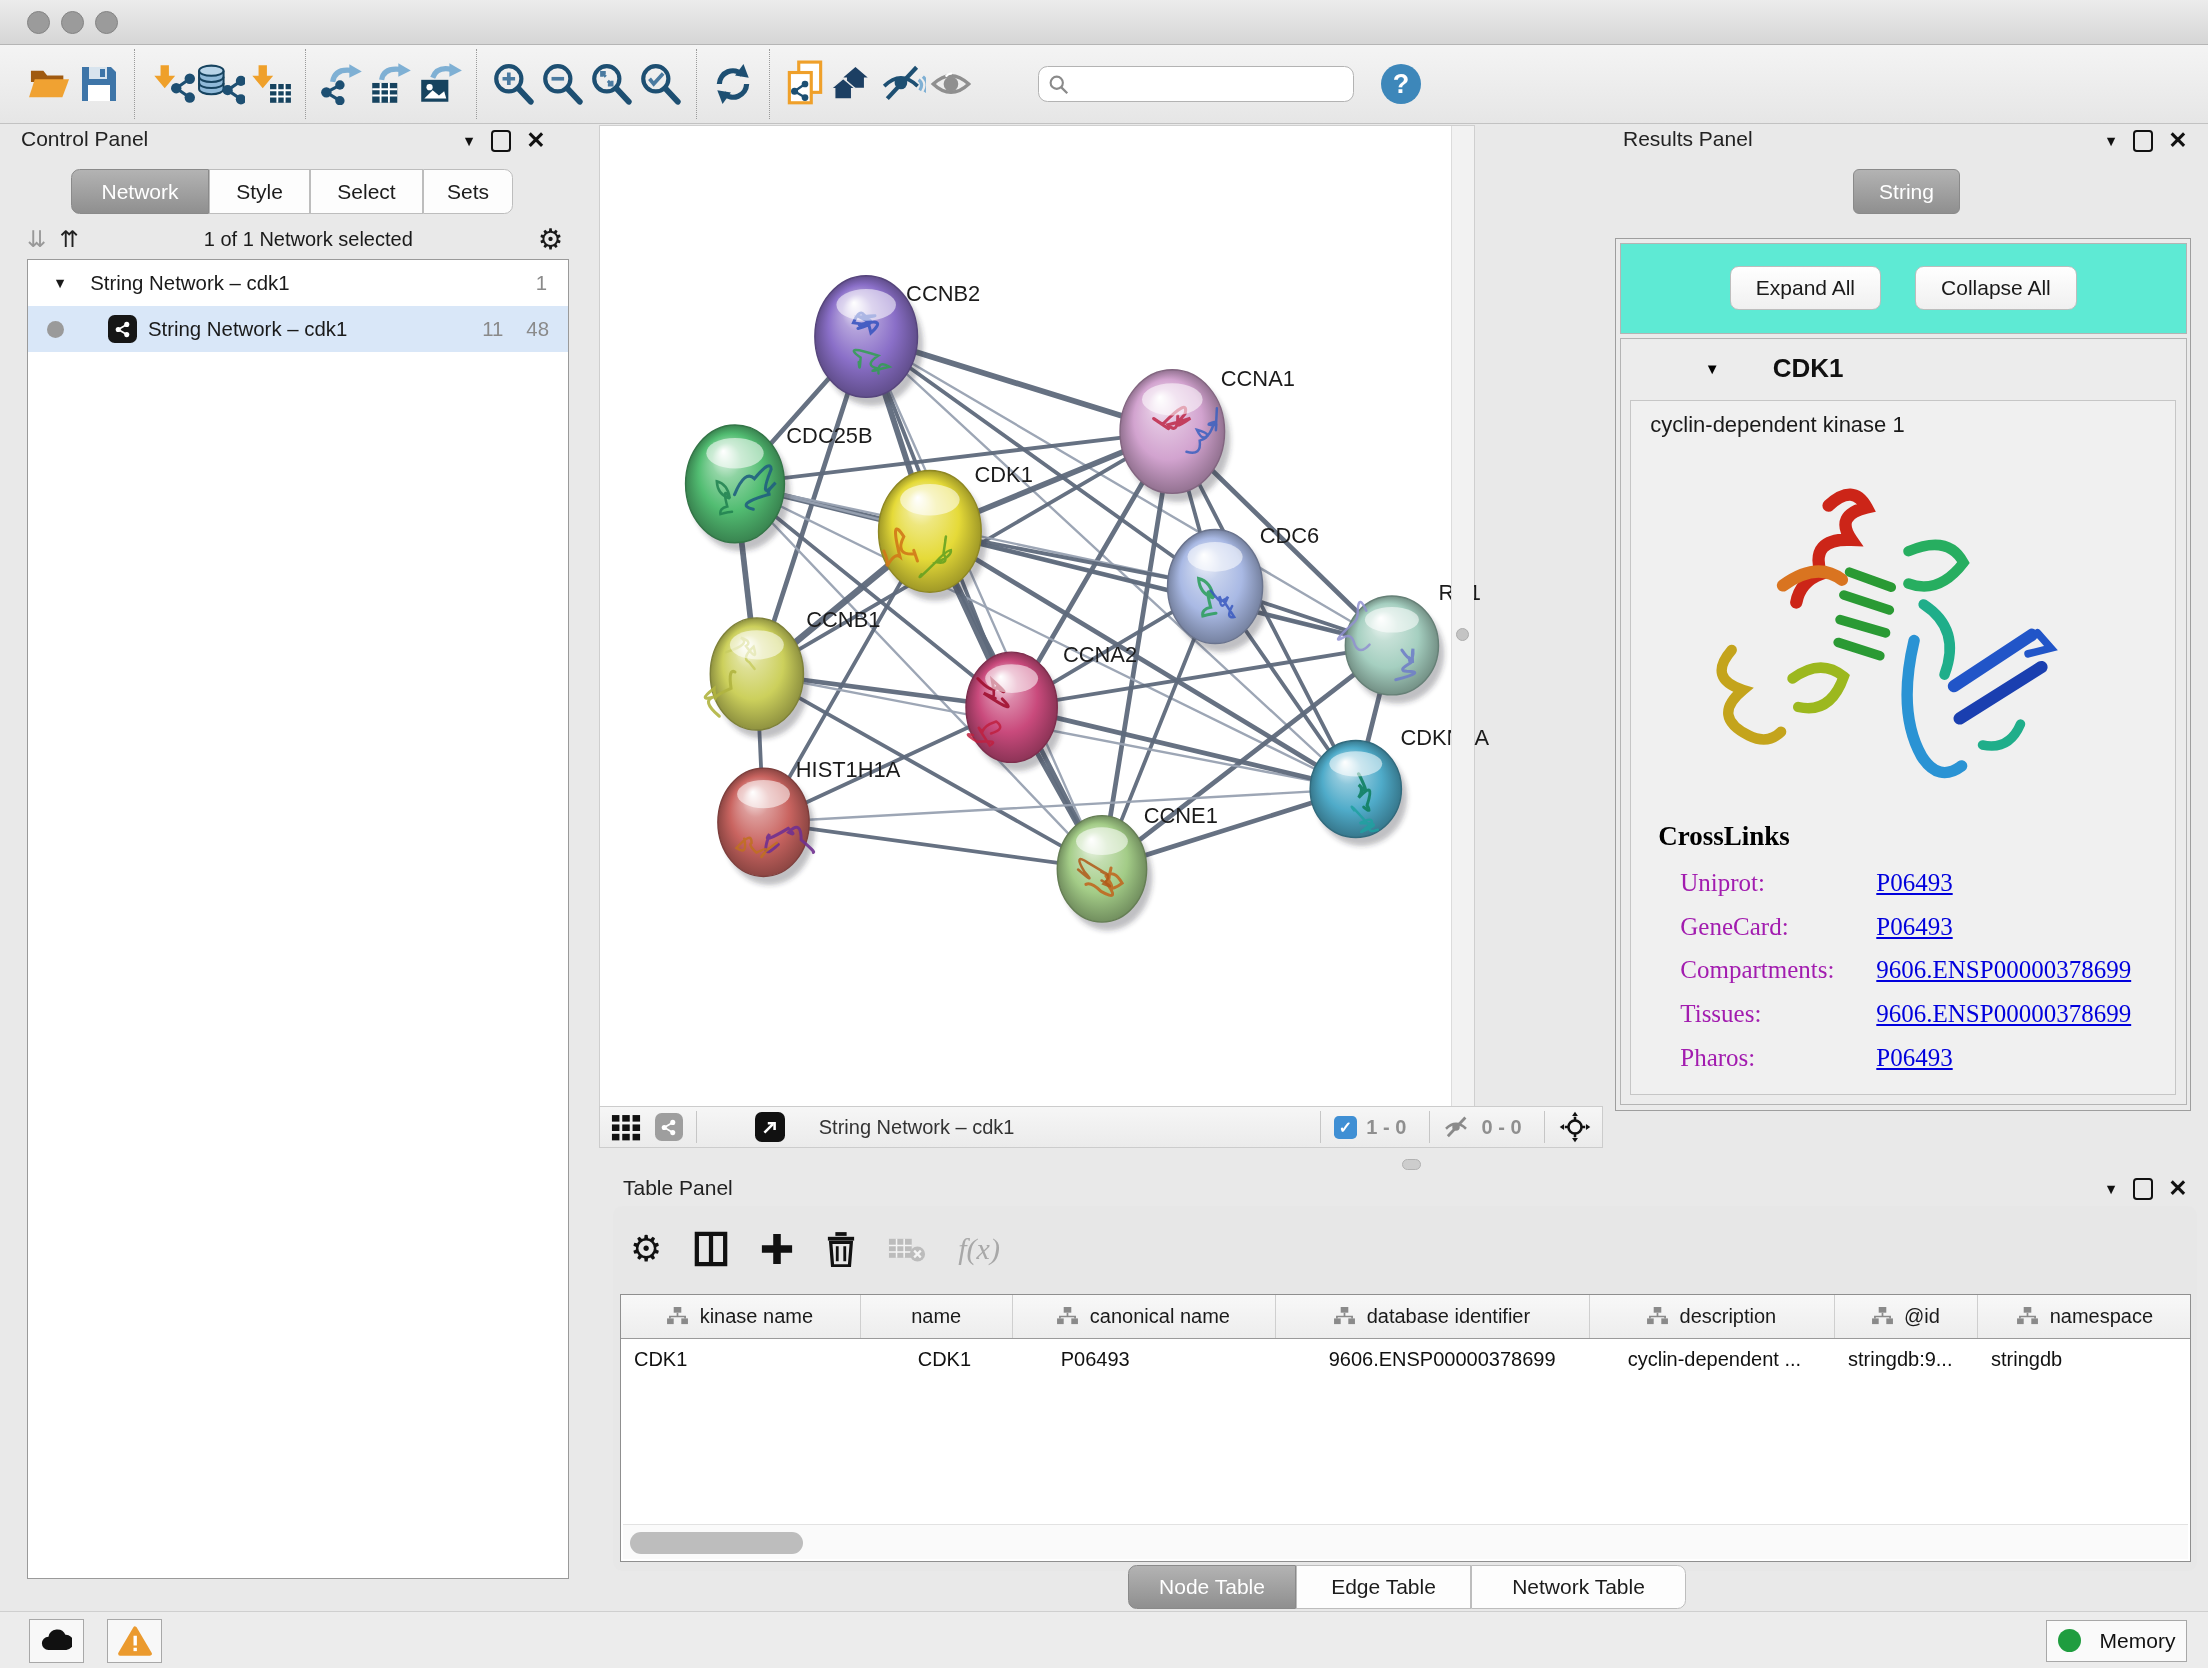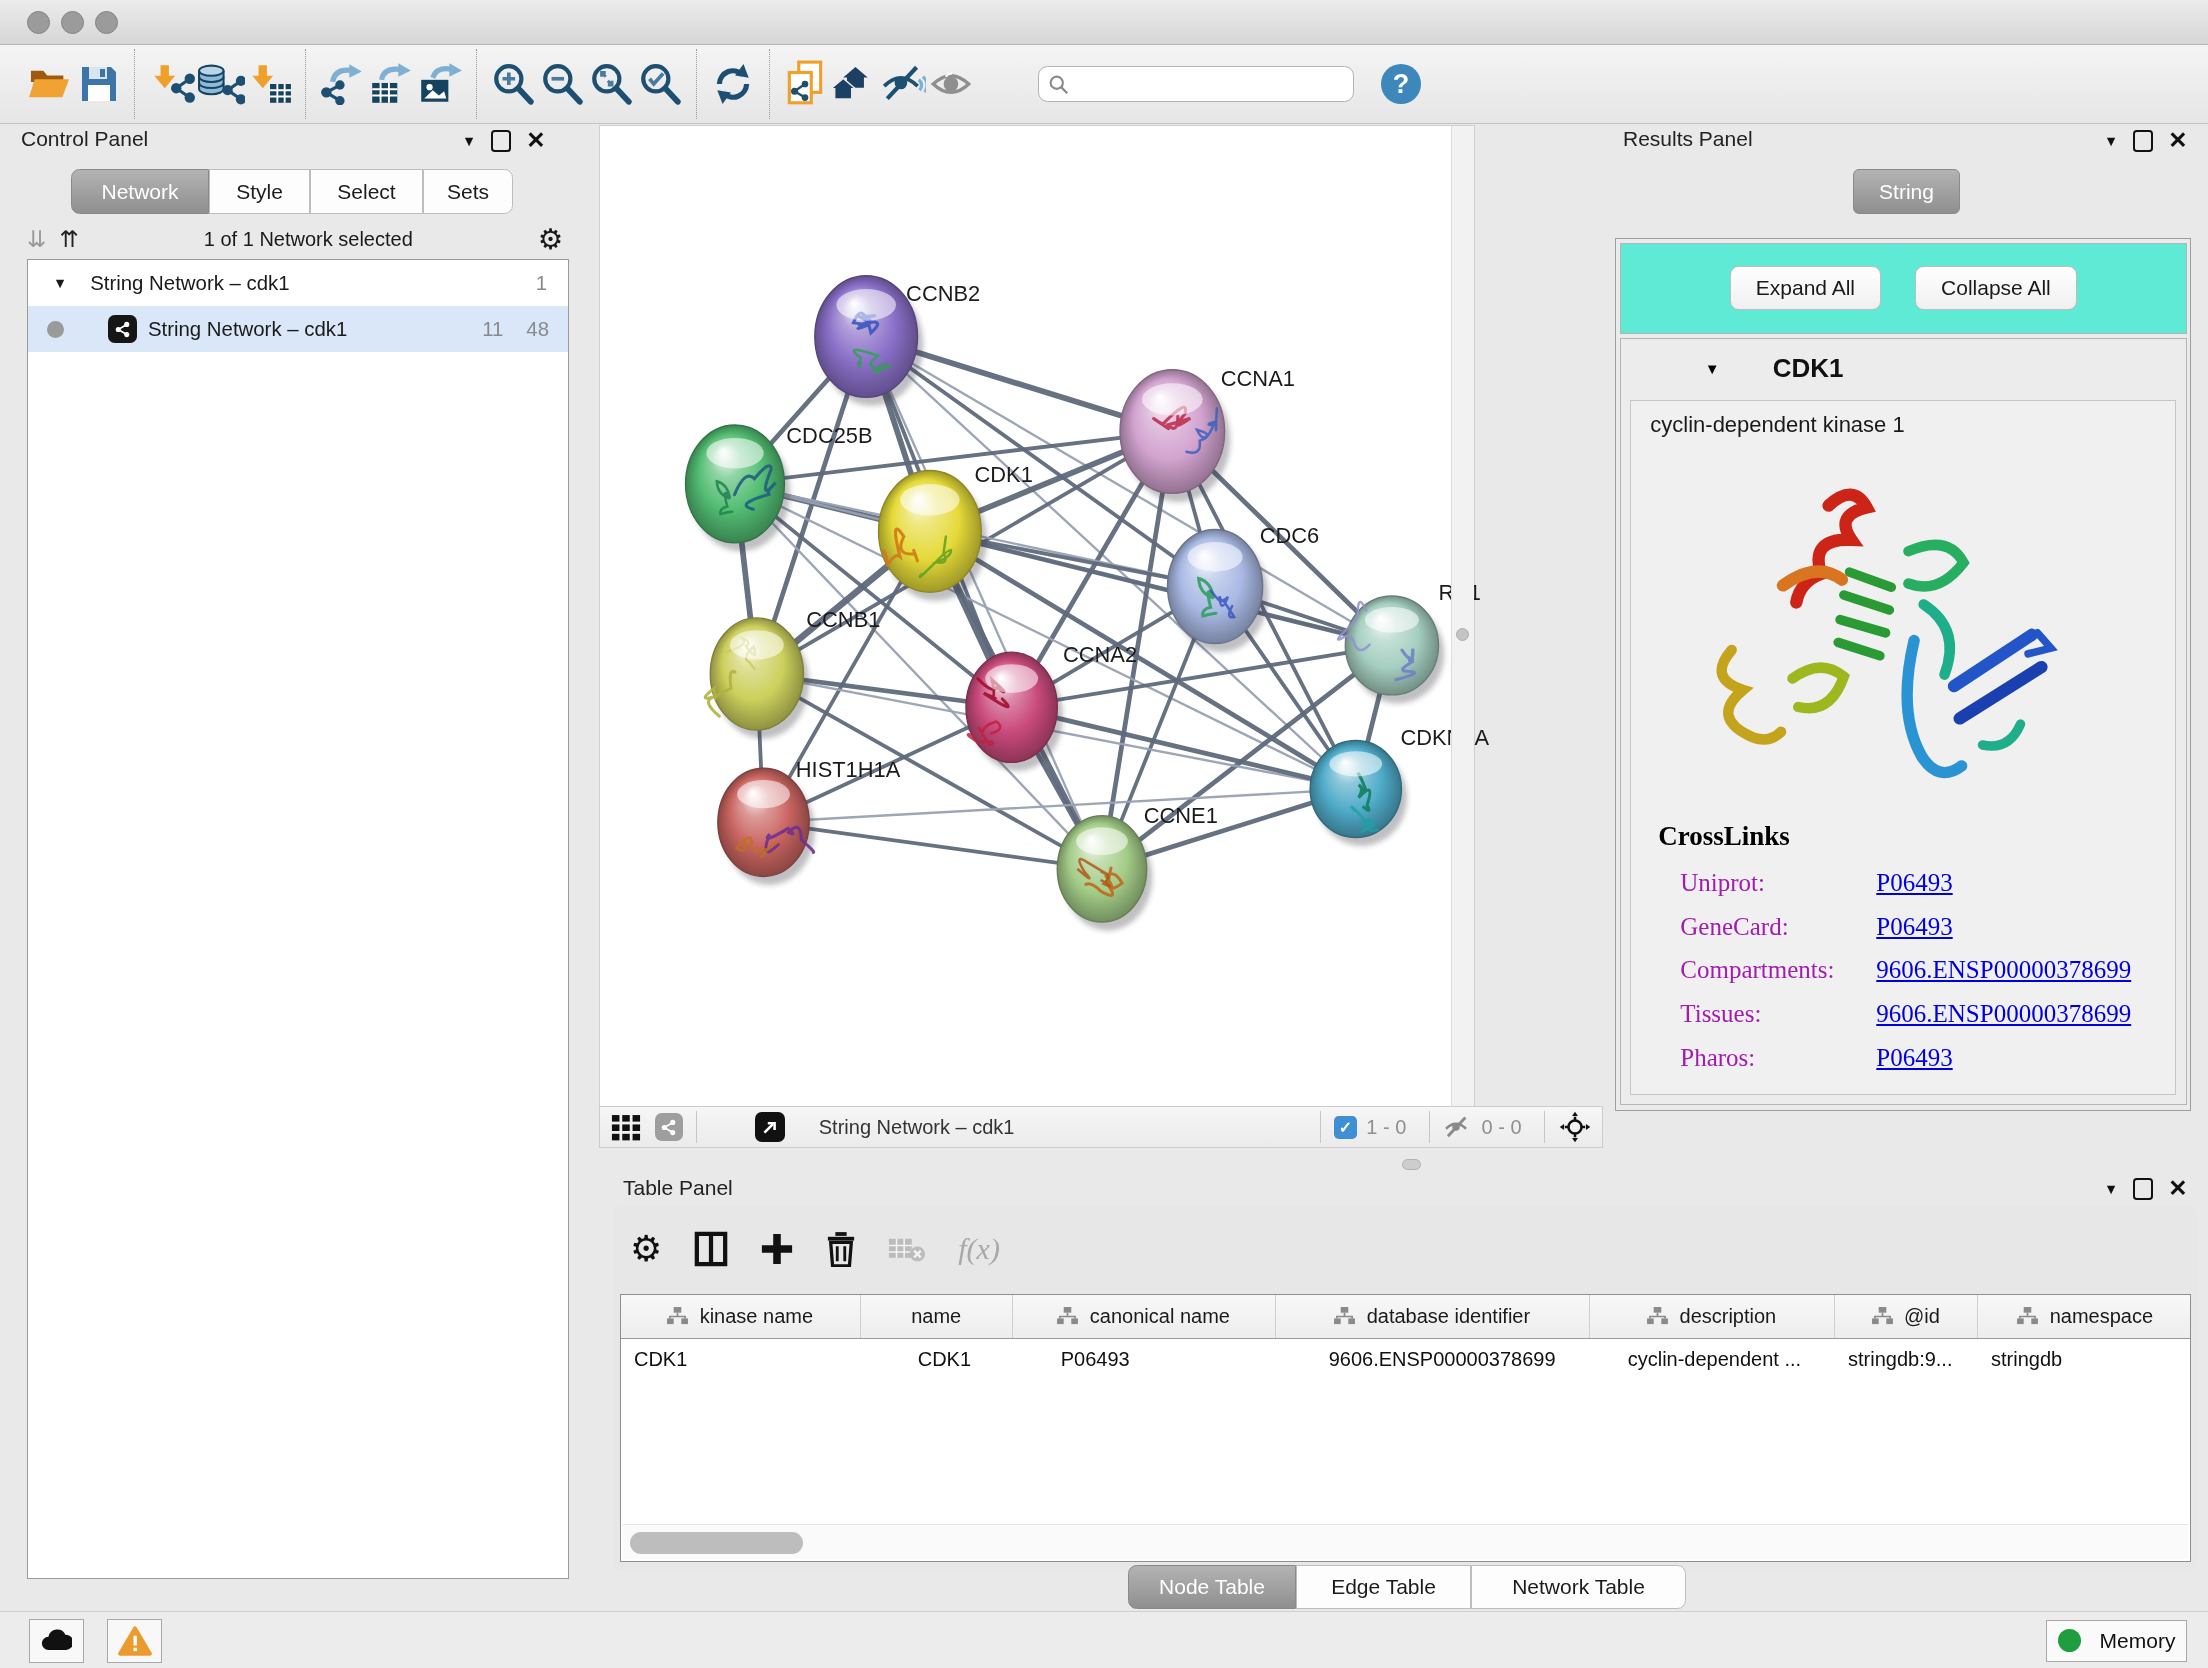--- a/index.html
+++ b/index.html
@@ -65,21 +65,21 @@
     border:1px solid #cfcfcf;box-sizing:border-box;}
   .net-right-strip{position:absolute;right:0;top:0;width:23px;height:100%;
     background:#f2f2f2;border-left:1px solid #dcdcdc;box-sizing:border-box;}
   .net-right-strip .dot{position:absolute;left:3.8px;top:502px;width:13.3px;height:13.3px;border-radius:50%;
     background:#c4c4c4;border:1px solid #adadad;box-sizing:border-box;}
   .net-toolbar{position:absolute;left:599px;top:1106px;width:1004px;height:42px;
     background:linear-gradient(#f6f6f6,#ebebeb);border:1px solid #cccccc;box-sizing:border-box;
     display:flex;align-items:center;padding:0 11.4px;}
   .nt-sep{width:0;height:32px;border-left:1px solid #c6c6c6;margin:0 13.3px;}
   .nt-text{font-size:20px;color:#333;margin-left:34px;}
-  .nt-count{font-size:20px;color:#8f8f8f;margin:0 9.5px;}
+  .nt-count{font-size:20px;color:#8f8f8f;margin:0 9.5px;font-weight:bold;}
   .checkbox{width:23px;height:23px;background:#3f8fd4;border-radius:4.8px;color:#fff;
     font-size:16px;font-weight:bold;display:flex;align-items:center;justify-content:center;}
   .h-splitter-dot{position:absolute;left:1402px;top:1159px;width:19px;height:10.5px;border-radius:5.7px;
     background:#cdcdcd;border:1px solid #b2b2b2;box-sizing:border-box;}
   
   .rp-tab{position:absolute;left:1853px;top:169px;width:107px;border-radius:6px;}
   .rp-outer{position:absolute;left:1615px;top:238px;width:576px;height:873px;background:#ebebeb;
     border:1px solid #9e9e9e;box-sizing:border-box;}
   .rp-btnrow{position:absolute;left:3.8px;top:3.8px;width:567px;height:91px;border:1px solid #b4b4b4;
     background:#5eead4;box-sizing:border-box;display:flex;align-items:center;justify-content:center;gap:34px;}

